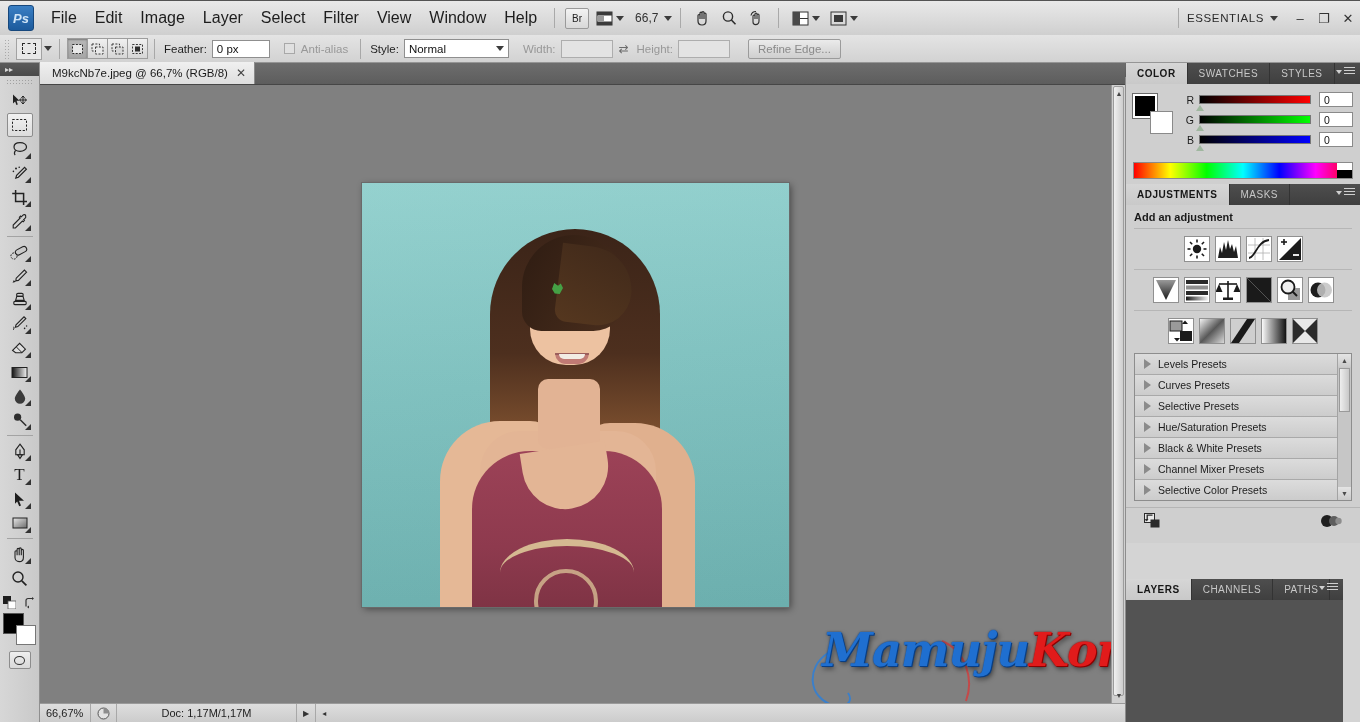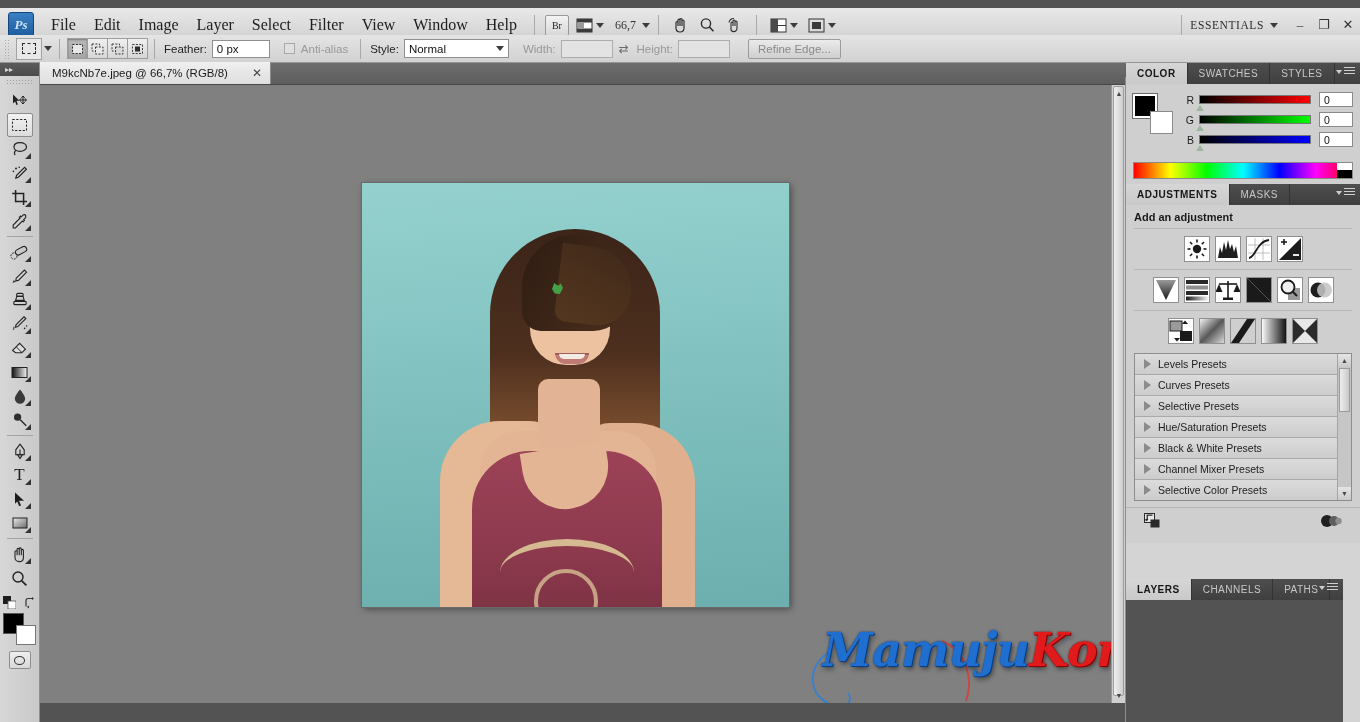--- a/index.html
+++ b/index.html
@@ -5,24 +5,24 @@
   * { box-sizing: border-box; margin:0; padding:0; }
   html,body {
     width:1360px; height:722px; overflow:hidden;
     font-family:"Liberation Sans", sans-serif;
     background:#535353;
   }
   .app { position:relative; width:1360px; height:722px; }
 
   
   .menubar{
-    position:absolute; left:0; top:8px; width:1360px; height:35px;
+    position:absolute; left:0; top:1px; width:1360px; height:35px;
     background:linear-gradient(to bottom,#e9e9e9 0%,#dcdcdc 50%,#cfcfcf 100%);
     border-bottom:1px solid #8d8d8d;
-    display:flex; align-items:center;font-family:Liberation Serif, serif;
+    display:flex; align-items:center;
   }
   .ps-logo{
     width:26px;height:26px;margin-left:8px;margin-right:8px;border-radius:3px;
     background:linear-gradient(to bottom,#3a7fc4,#1c5a9c);
     color:#cfe4f7;font-size:13px;font-weight:bold;font-style:italic;
     display:flex;align-items:center;justify-content:center;
     border:1px solid #16477c;
   }
   .menu-item{
     padding:4px 9px; font-size:16px; color:#1d1d1d;
@@ -115,21 +115,21 @@
 
   
   .tabbar{
     position:absolute;left:40px;top:63px;width:1085px;height:22px;
     background:linear-gradient(to bottom,#6d6d6d,#5d5d5d);
     border-bottom:1px solid #464646; display:flex;align-items:flex-end;
   }
   .doctab{
     height:22px;background:linear-gradient(to bottom,#f0f0f0,#dedede);
     border-right:1px solid #8b8b8b;
-    display:flex;align-items:center;gap:24px;padding:0 8px 0 12px;
+    display:flex;align-items:center;gap:8px;padding:0 8px 0 12px;
     font-size:11.5px;color:#1a1a1a;
   }
   .tabclose{font-size:12px;color:#444;}
 
   
   .canvasarea{
     position:absolute;left:40px;top:85px;width:1085px;height:618px;
     background:#808080;overflow:hidden;
   }
   .photo{
@@ -649,20 +649,32 @@
 
     </div>
 
     <div class="vscroll">
       <div class="vs-thumb"></div>
       <div class="vs-arrow" style="top:1px">▲</div>
       <div class="vs-arrow" style="bottom:1px">▼</div>
     </div>
   </div>
 
+  <div class="statusbar">
+    <span class="sb-zoom">66,67%</span>
+    <span class="sb-cell">
+      <svg width="13" height="13" viewBox="0 0 13 13">
+        <circle cx="6.5" cy="6.5" r="5.5" fill="#e2e2e2" stroke="#555"></circle>
+        <path d="M6.5 1a5.5 5.5 0 015.5 5.5H6.5z" fill="#8d8d8d"></path>
+      </svg>
+    </span>
+    <span class="sb-cell sb-doc">Doc: 1,17M/1,17M</span>
+    <span class="sb-cell sb-arrow">▶</span>
+    <span class="sb-cell sb-arrow">◂</span>
+  </div>
 
   <div class="rightdock">
     <div class="dockgrip">▸▸</div>
 
     <div>
       <div class="paneltabs">
         <div class="ptab active">COLOR</div>
         <div class="ptab">SWATCHES</div>
         <div class="ptab">STYLES</div>
         <div class="pmenu">

